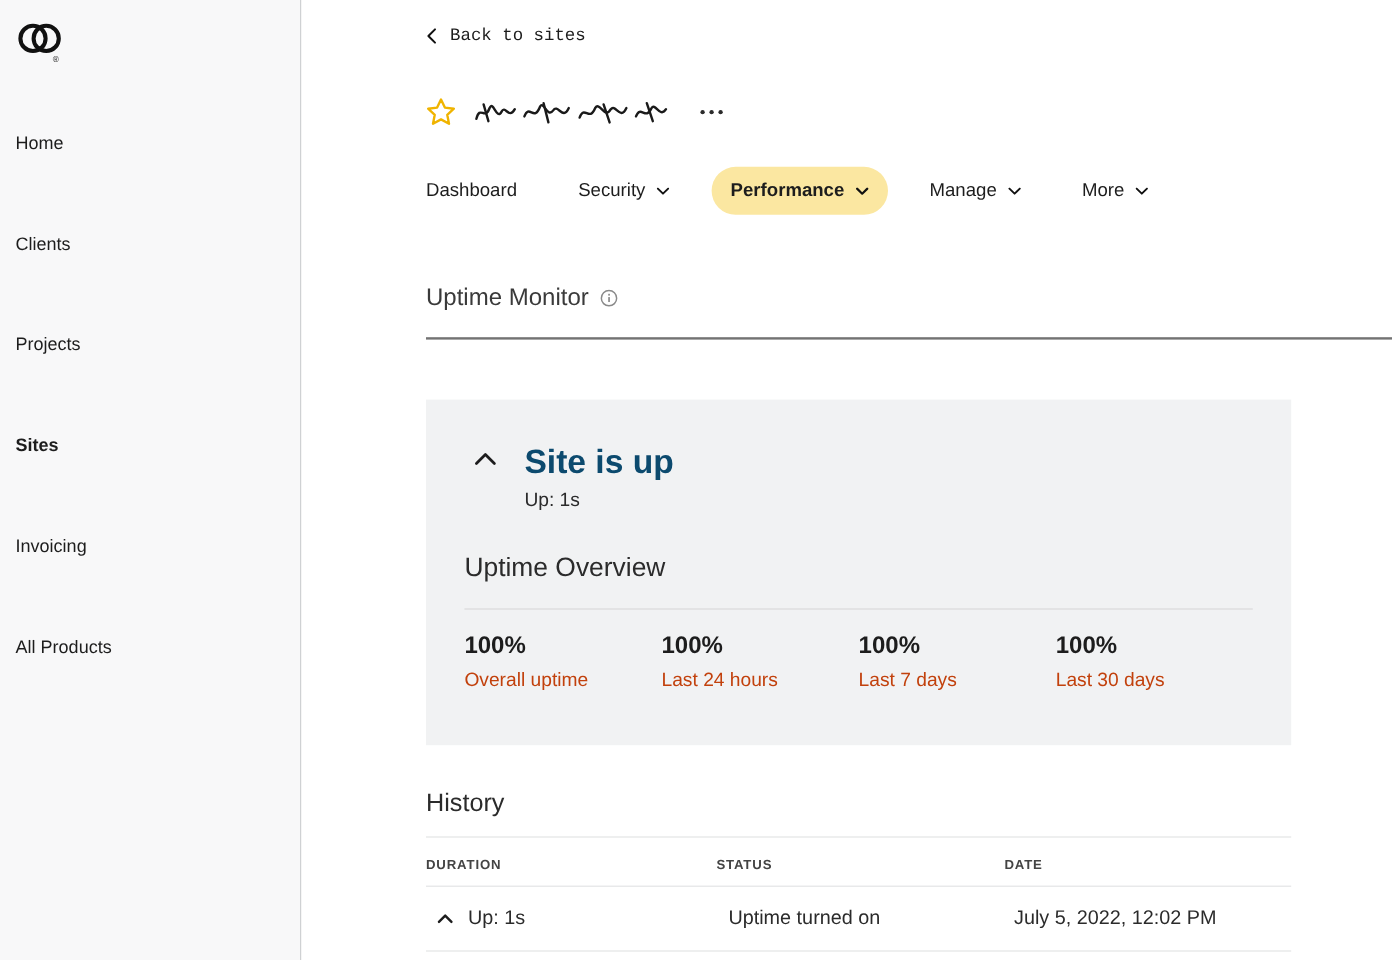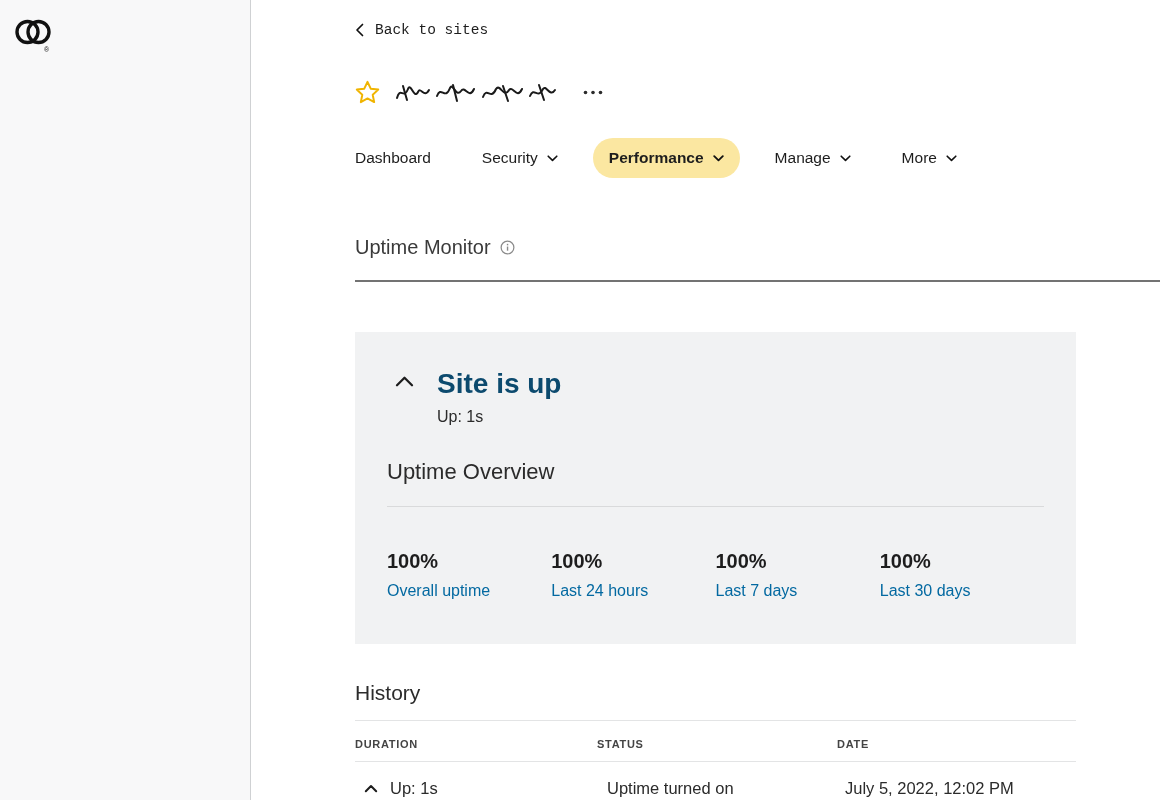--- a/index.html
+++ b/index.html
@@ -76,23 +76,23 @@
   .status-head { display: flex; align-items: flex-start; padding-left: 8px; }
   .collapse-btn { background: none; border: none; cursor: pointer; padding: 8px 0 0 0; display: flex; }
   .status-texts { margin-left: 23px; }
   .status-title { font-size: 28px; font-weight: 600; color: #0c4a6e; }
   .status-duration { font-size: 16px; margin-top: 8px; color: #2b2b2b; }
 
   .overview-title { font-size: 22px; font-weight: 400; margin-top: 33px; color: #2b2b2b; }
   .overview-divider { border-bottom: 1px solid #d9dadb; margin-top: 21px; width: 657px; }
 
   .stats { display: flex; margin-top: 19px; }
-  .stat { width: 168px; margin-top: 24px; }
+  .stat { width: 168px; }
   .stat-value { font-size: 20px; font-weight: 700; color: #1d1d1d; }
-  .stat-label { font-size: 16px; margin-top: 9px; color: #0369a1; }
+  .stat-label { font-size: 16px; margin-top: 9px; color: #c2410c; }
 
   
   .history-title { margin-top: 37px; font-size: 21px; font-weight: 400; color: #2b2b2b; }
   .history-divider { border-bottom: 1px solid #e3e4e5; margin-top: 15px; width: 721px; }
 
   .history-table { width: 721px; }
   .table-header-row, .table-row {
     display: grid;
     grid-template-columns: 242px 240px 1fr;
     align-items: center;
@@ -118,20 +118,28 @@
 <body style="--tab-active-bg: #fbe7a1;">
 
 <aside class="sidebar">
   <span class="logo">
     <svg width="40" height="38" viewBox="0 0 40 38">
       <circle cx="14.5" cy="16" r="10.5" fill="none" stroke="#111" stroke-width="3.4"></circle>
       <circle cx="25.5" cy="16" r="10.5" fill="none" stroke="#111" stroke-width="3.4"></circle>
       <text x="31" y="36" font-size="7" fill="#111">®</text>
     </svg>
   </span>
+  <nav class="nav">
+    <div class="nav-item">Home</div>
+    <div class="nav-item">Clients</div>
+    <div class="nav-item">Projects</div>
+    <div class="nav-item active">Sites</div>
+    <div class="nav-item">Invoicing</div>
+    <div class="nav-item">All Products</div>
+  </nav>
 </aside>
 
 <main class="main">
 
   <button class="back-link">
     <span>
       <svg width="9" height="14" viewBox="0 0 9 14">
           <path d="M7.5 1.5 L2 7 L7.5 12.5" stroke="#111" stroke-width="1.7" fill="none" stroke-linecap="round" stroke-linejoin="round"></path>
         </svg>
     </span>

